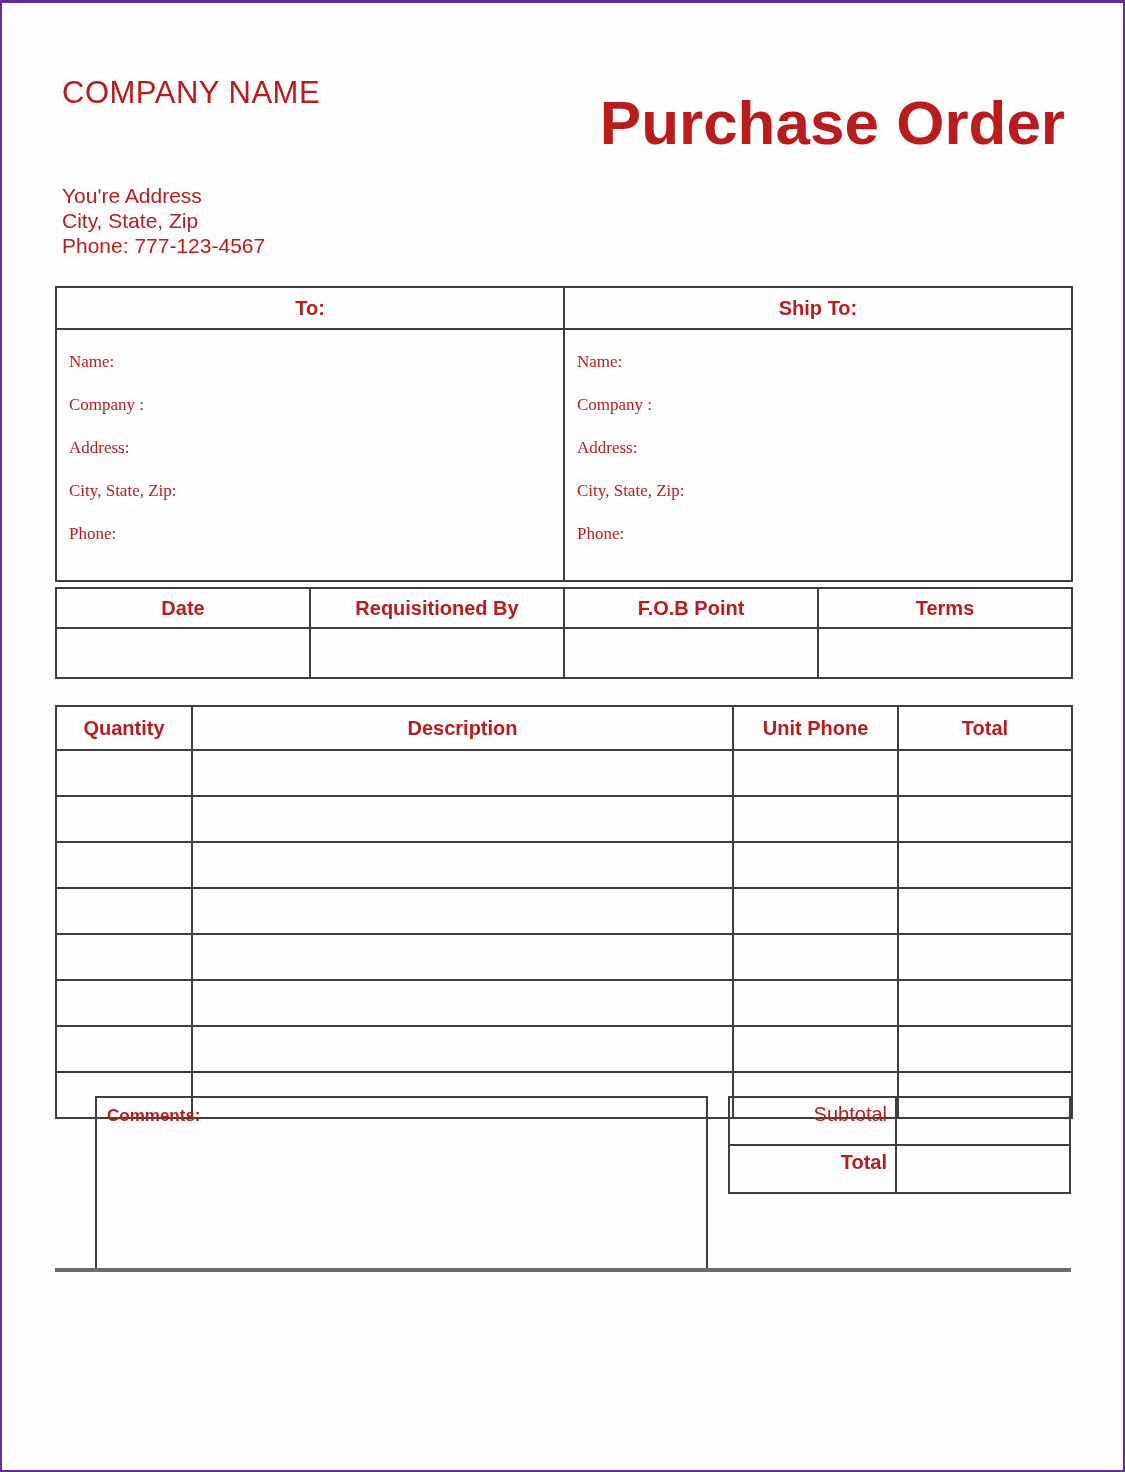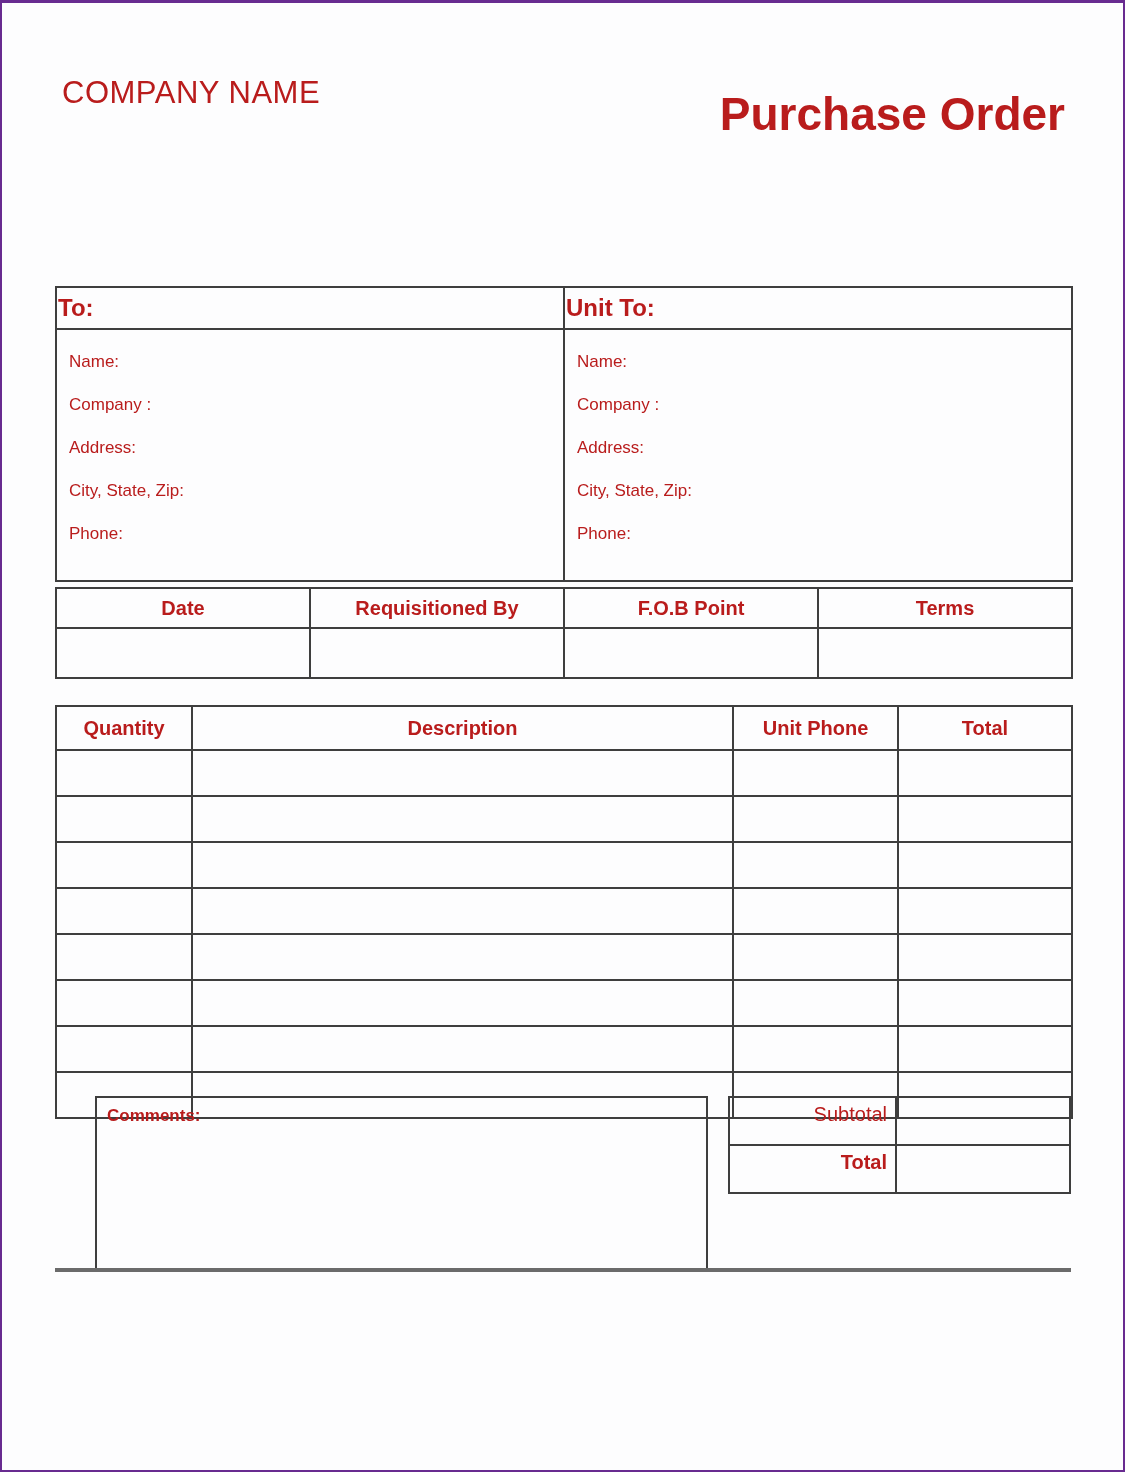--- a/index.html
+++ b/index.html
@@ -8,30 +8,30 @@
     width:1125px;height:1472px;
     box-sizing:border-box;
     background:#fdfdfe;
     border:2px solid #682b90;
     border-top-width:3px;
     font-family:"Liberation Sans","DejaVu Sans",sans-serif;
     color:#b91c1c;
     overflow:hidden;
   }
   .company{position:absolute;left:60px;top:72px;font-size:31px;letter-spacing:.5px;}
-  .title{position:absolute;right:58px;top:84px;font-size:46px;font-weight:700;white-space:nowrap;}
+  .title{position:absolute;right:58px;top:84px;font-size:62px;font-weight:700;white-space:nowrap;}
   .addr{position:absolute;left:60px;top:180px;font-size:21px;line-height:25px;}
 
   table.abs{border-collapse:collapse;table-layout:fixed;position:absolute;left:53px;width:1016px;}
   th,td{border:2px solid #3e3e3e;}
 
   
   .to-table{top:283px;}
-  .to-table th{height:38px;text-align:left;font-size:24px;}
-  .to-table td{height:228px;vertical-align:top;padding:22px 0 0 12px;font-size:17px;font-weight:400;}
+  .to-table th{height:38px;text-align:center;font-size:20px;}
+  .to-table td{height:228px;vertical-align:top;padding:22px 0 0 12px;font-size:17px;font-weight:400;font-family:Liberation Serif, serif;}
   .fl{height:43px;}
 
   
   .info-table{top:584px;}
   .info-table th{height:36px;font-size:20px;text-align:center;}
   .info-table td{height:46px;}
 
   
   .items-table{top:702px;border-radius:18px;}
   .items-table th{height:40px;font-size:20px;text-align:center;}
@@ -51,30 +51,35 @@
   .thick-line{position:absolute;left:53px;top:1265px;width:1016px;height:4px;background:#6b6b6b;}
 </style>
 </head>
 <body>
 
 <div class="sheet">
 
   <div class="company">COMPANY NAME</div>
   <div class="title">Purchase Order</div>
 
+  <div class="addr">
+    <div>You're Address</div>
+    <div>City, State, Zip</div>
+    <div>Phone: 777-123-4567</div>
+  </div>
 
   <table class="abs to-table">
     <colgroup>
         <col style="width:508px">
         <col style="width:508px">
       </colgroup>
     <tbody>
         <tr>
       <th>To:</th>
-      <th>Unit To:</th>
+      <th>Ship To:</th>
     </tr>
     <tr>
       <td>
         <div class="fl">Name:</div>
         <div class="fl">Company :</div>
         <div class="fl">Address:</div>
         <div class="fl">City, State, Zip:</div>
         <div class="fl">Phone:</div>
       </td>
       <td>

